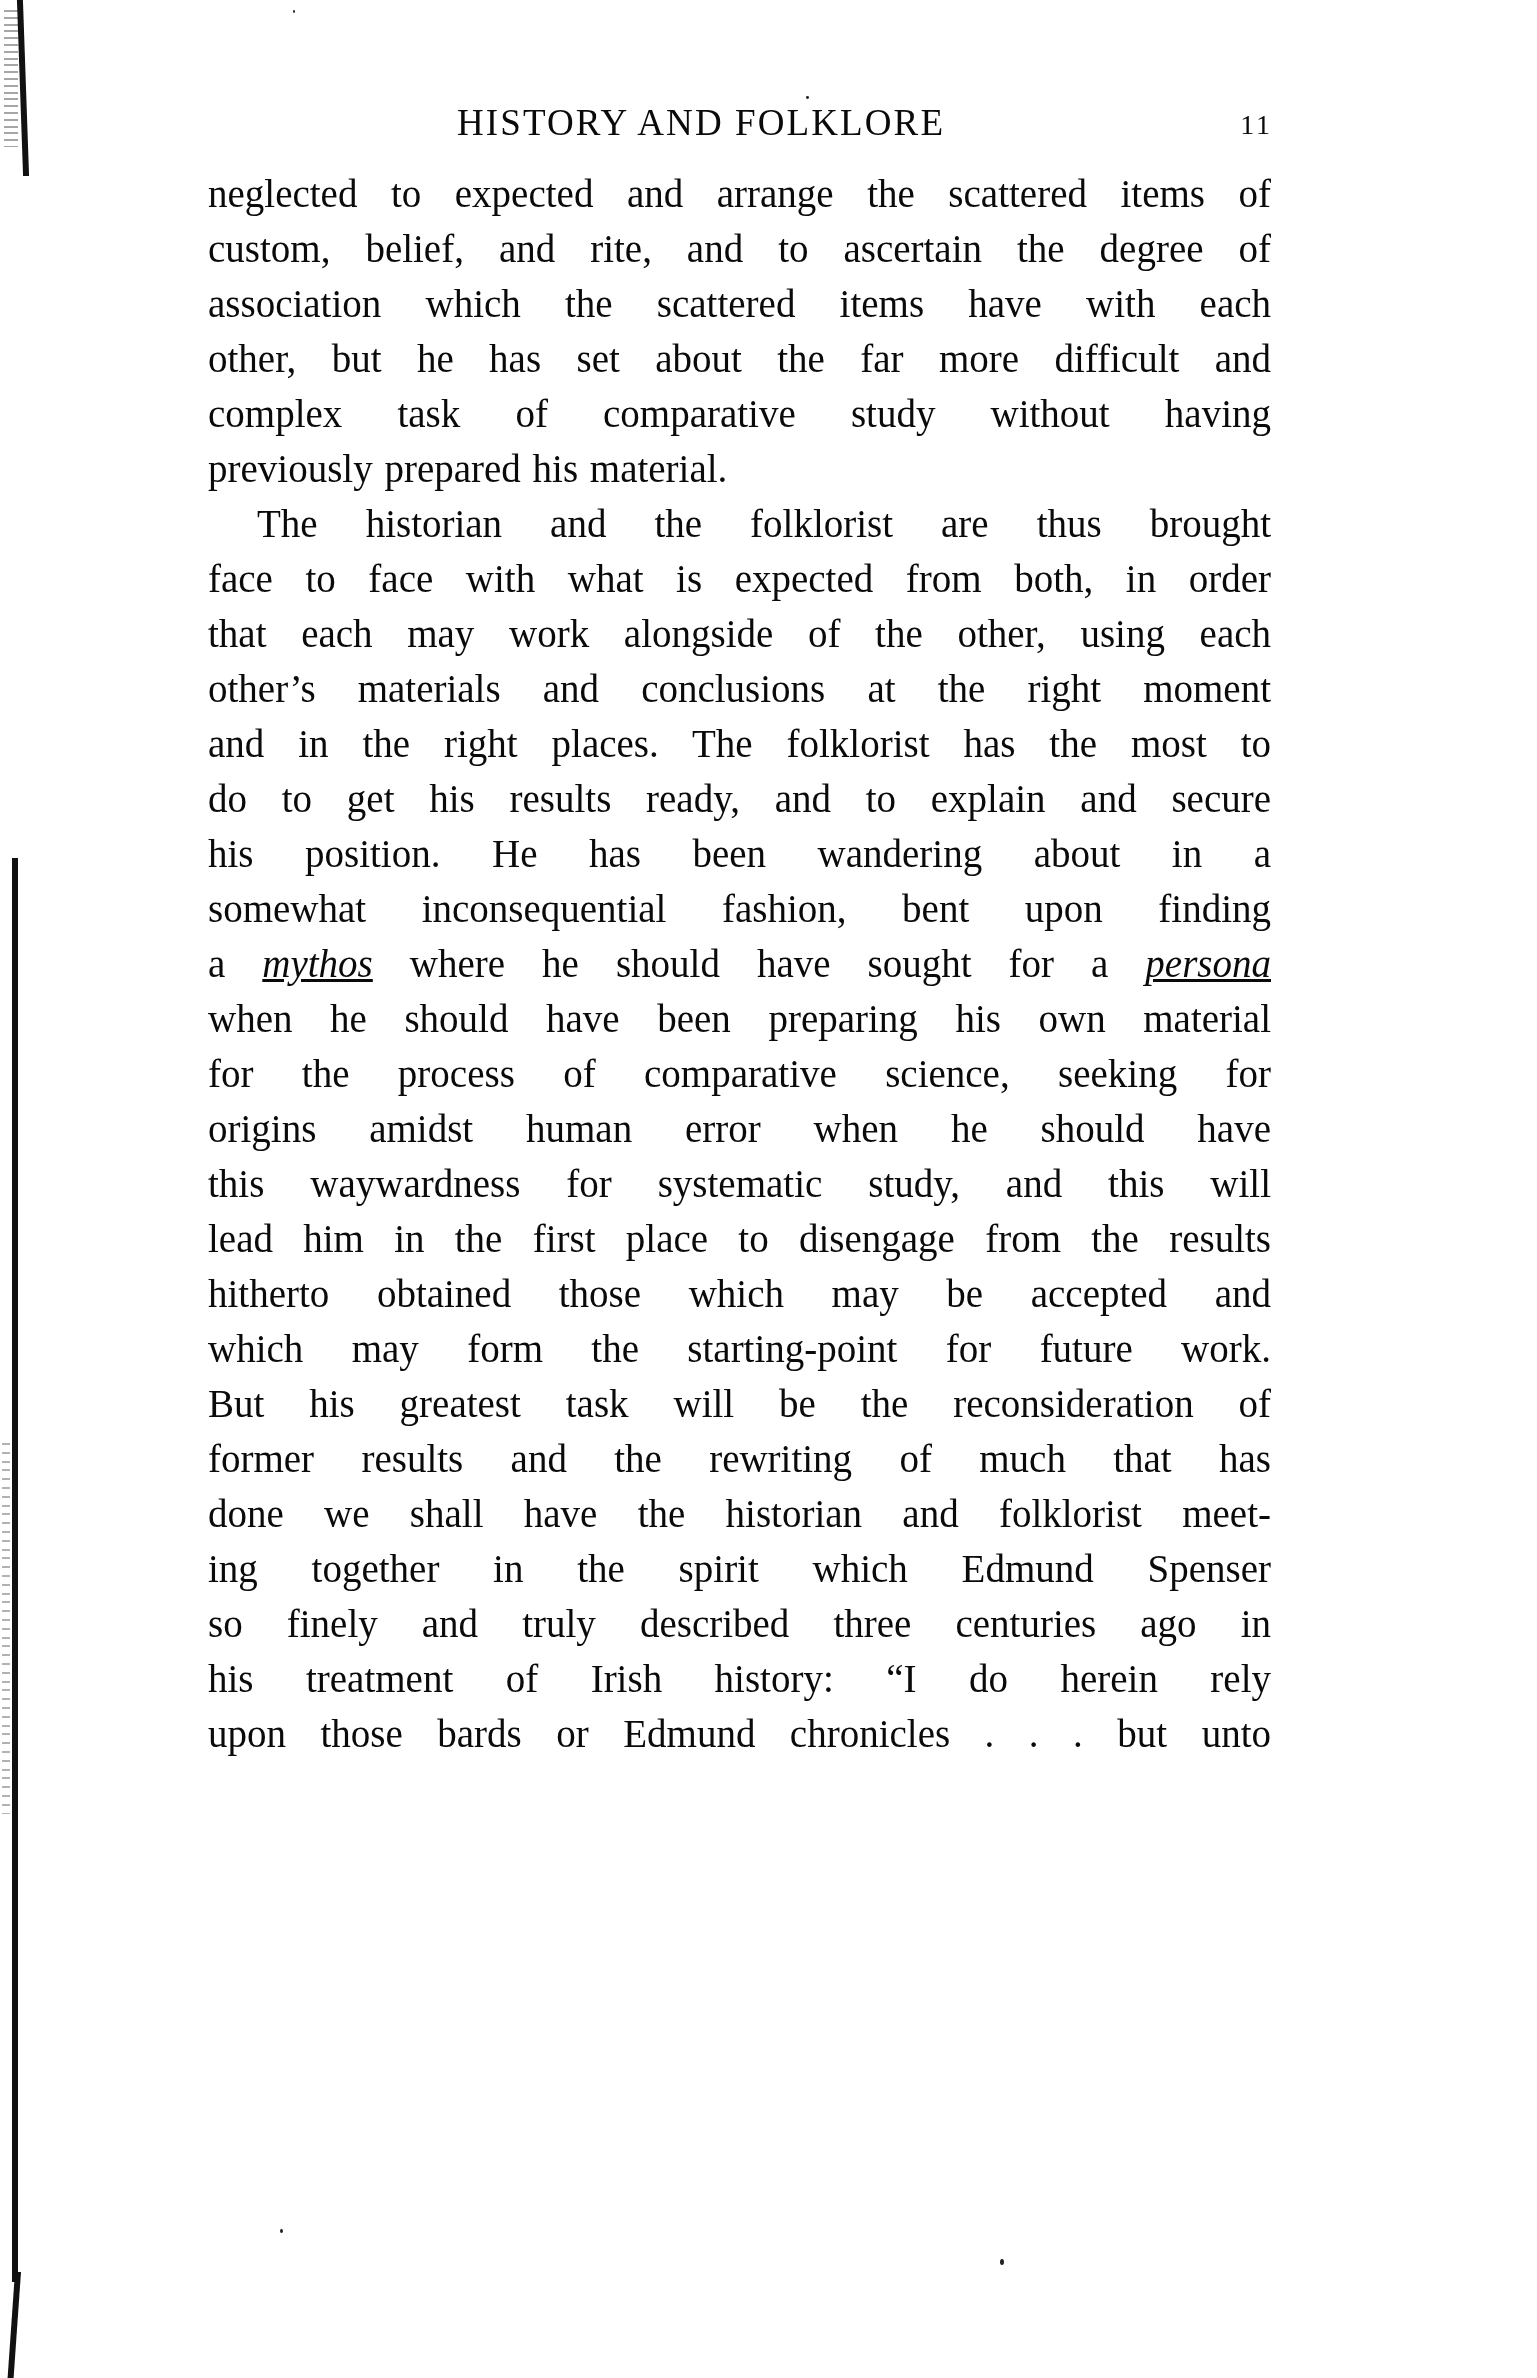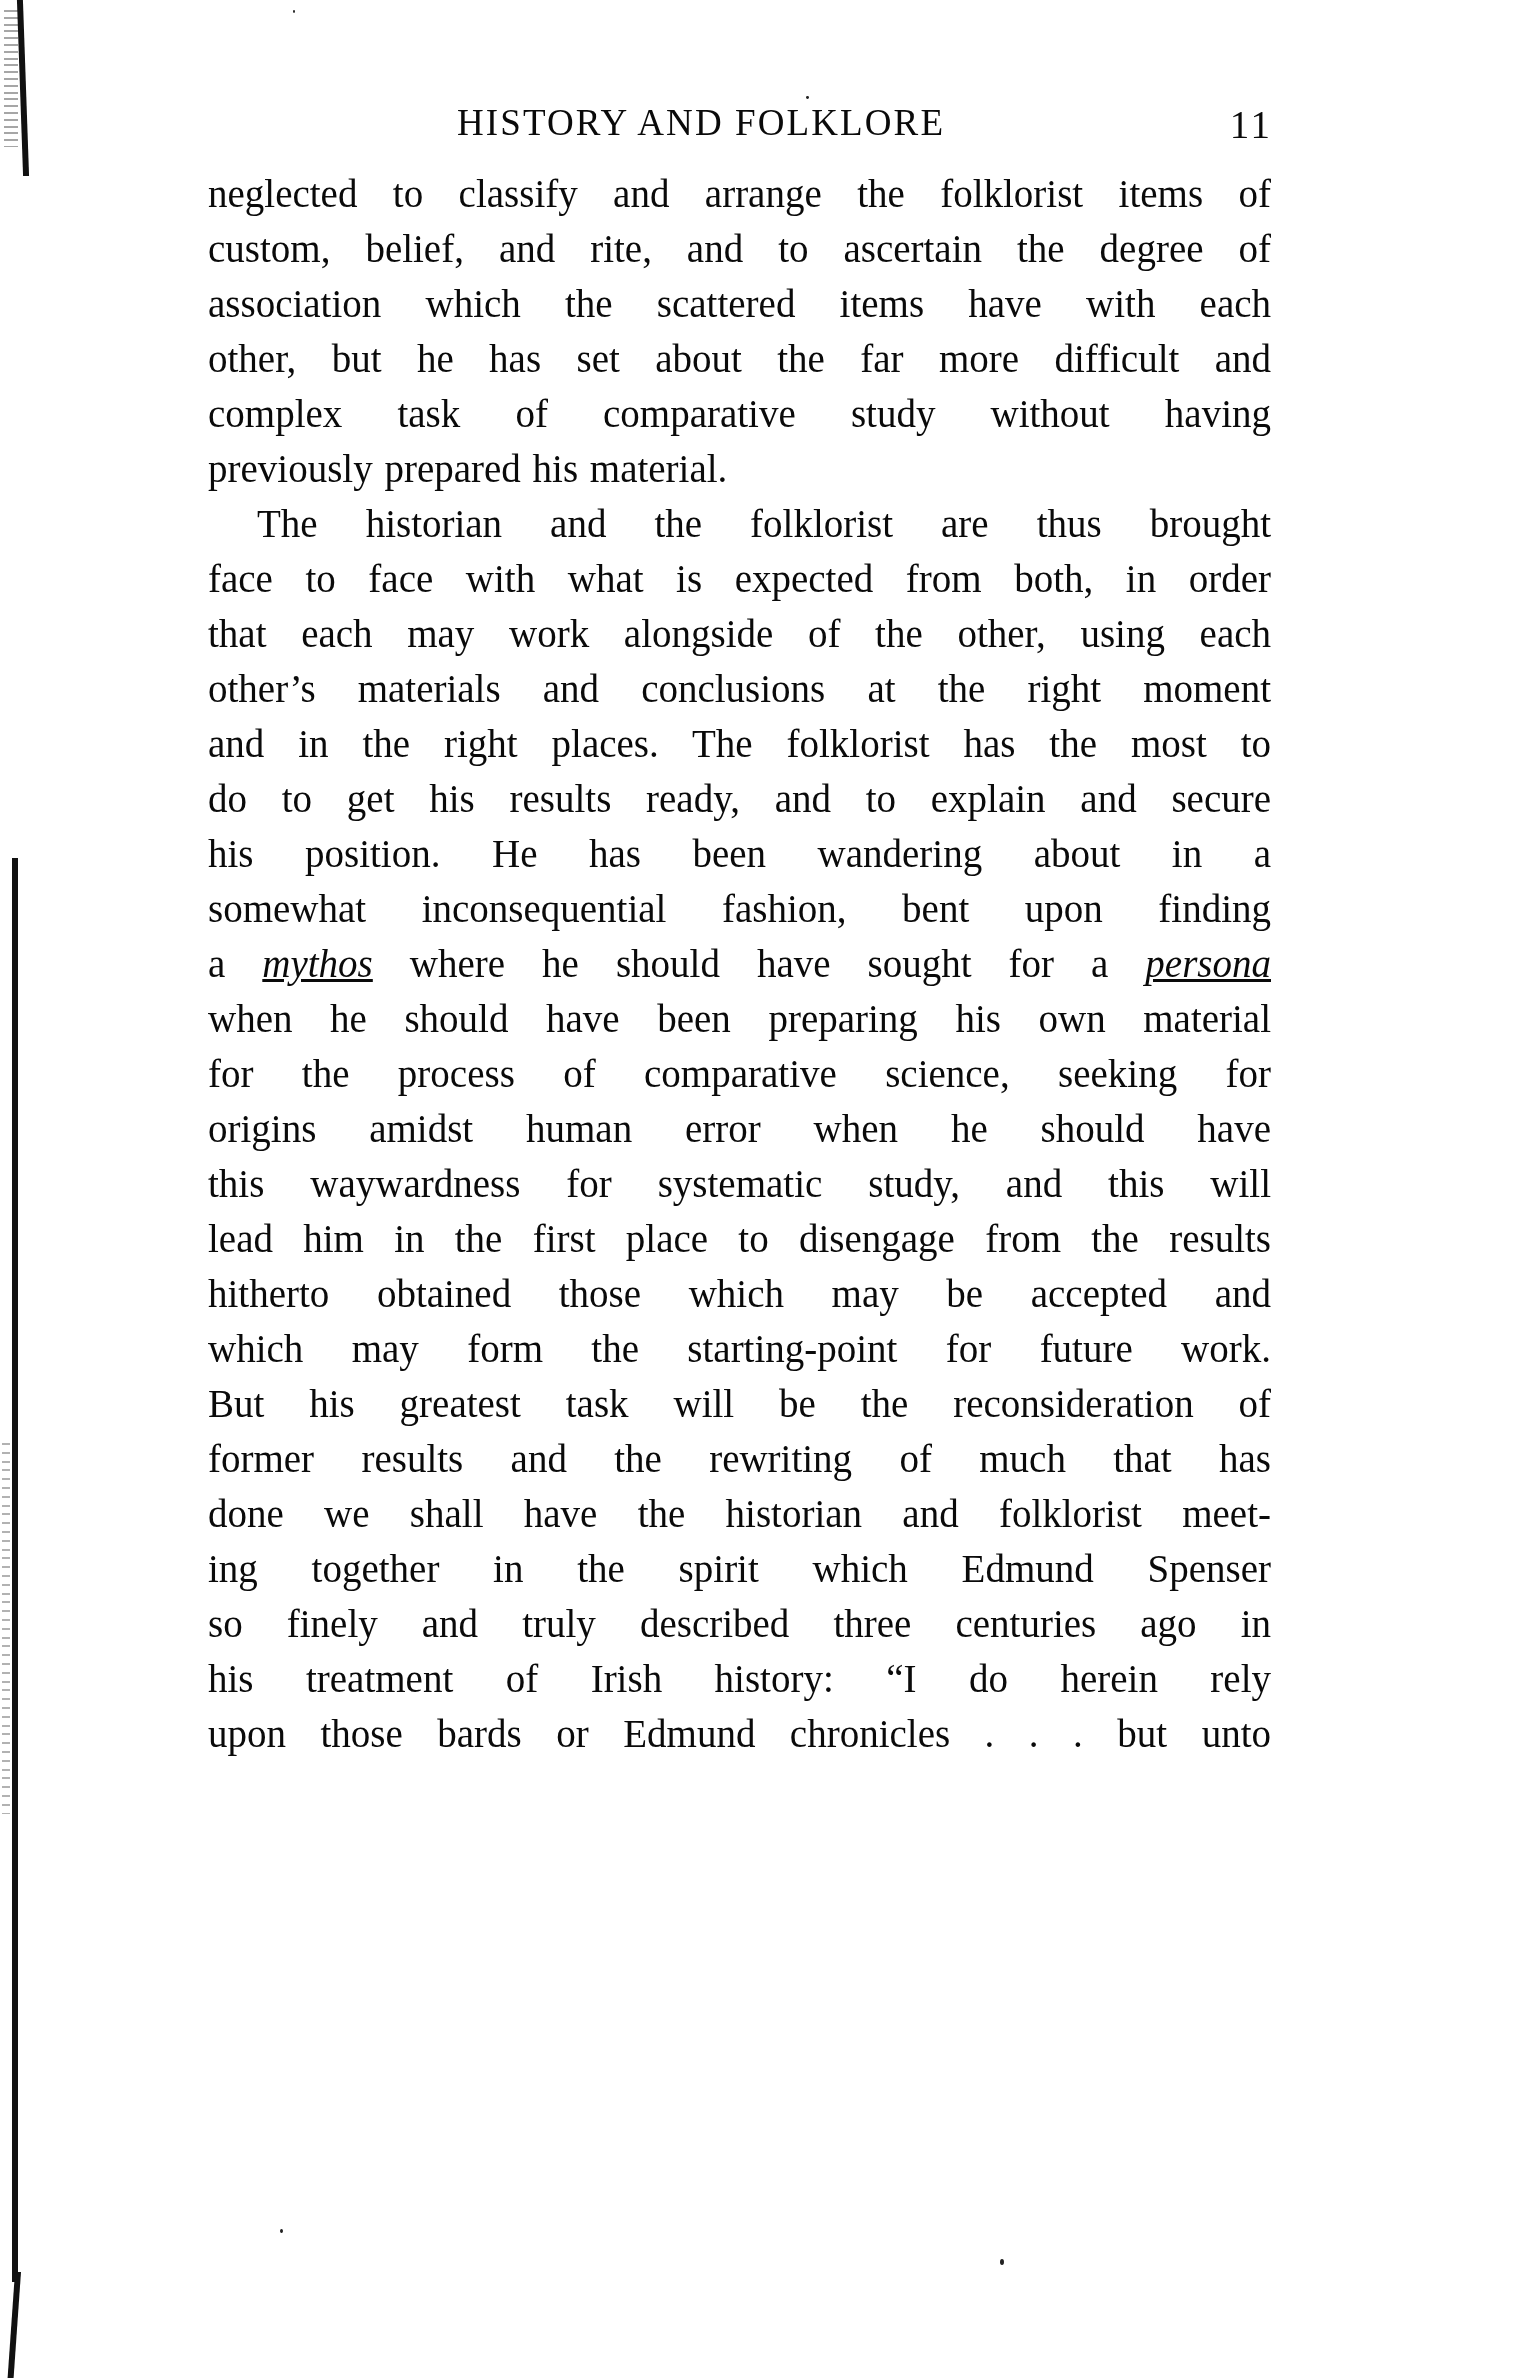--- a/index.html
+++ b/index.html
@@ -72,21 +72,21 @@
     top: 0;
     font-size: 37px;
     letter-spacing: 2.1px;
     line-height: 49px;
     white-space: nowrap;
   }
   .page-number {
     position: absolute;
     right: 0;
     top: 2px;
-    font-size: 39px;
+    font-size: 28px;
     letter-spacing: 2.9px;
     line-height: 49px;
     font-variant: small-caps;
   }
 
   .body-text {
     position: absolute;
     left: 208px;
     top: 166px;
     width: 1063px;
@@ -128,21 +128,21 @@
   <div class="speck" style="left:806px;top:96px;width:2.9px;height:2.9px;"></div>
   <div class="speck" style="left:293px;top:9.8px;width:2px;height:2.9px;"></div>
 
   <div class="running-head">
     <span class="running-title">HISTORY AND FOLKLORE</span>
     <span class="page-number">11</span>
   </div>
 
   <div class="body-text">
     <div>
-      <span class="line">neglected to classify and arrange the folklorist items of</span>
+      <span class="line">neglected to expected and arrange the scattered items of</span>
       <span class="line">custom, belief, and rite, and to ascertain the degree of</span>
       <span class="line">association which the scattered items have with each</span>
       <span class="line">other, but he has set about the far more difficult and</span>
       <span class="line">complex task of comparative study without having</span>
       <span class="line last">previously prepared his material.</span>
     </div>
     <div>
       <span class="line indent">The historian and the folklorist are thus brought</span>
       <span class="line">face to face with what is expected from both, in order</span>
       <span class="line">that each may work alongside of the other, using each</span>

